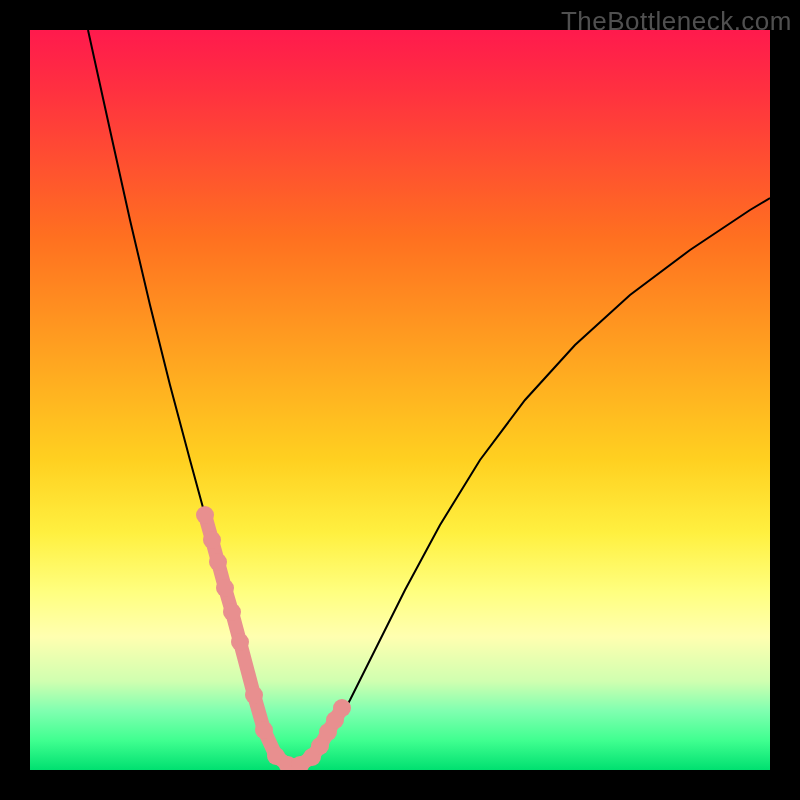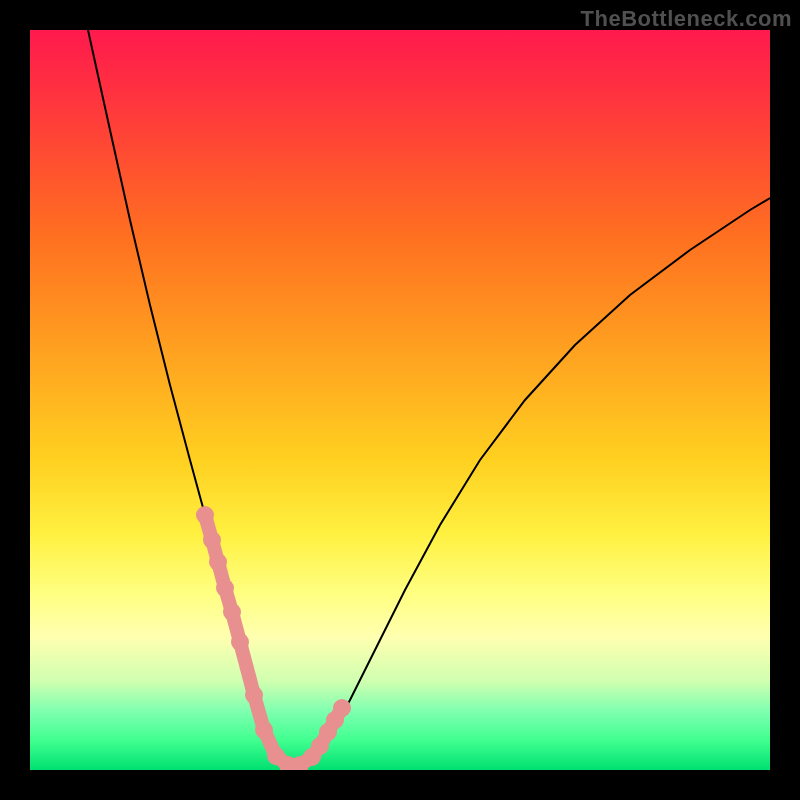--- a/index.html
+++ b/index.html
@@ -36,22 +36,22 @@
       #d0ffb0 88%,
       #80ffb0 92%,
       #40ff90 96%,
       #00e070 100%
     );
   }
   .watermark {
     position: absolute;
     top: 6px;
     right: 8px;
-    font-size: 22px;
-    font-weight: bold;
+    font-size: 26px;
+    font-weight: normal;
     color: #505050;
     letter-spacing: 0.5px;
     margin-left: 13px;
   }
   svg.curve {
     position: absolute;
     left: 0;
     top: 0;
     width: 740px;
     height: 740px;

